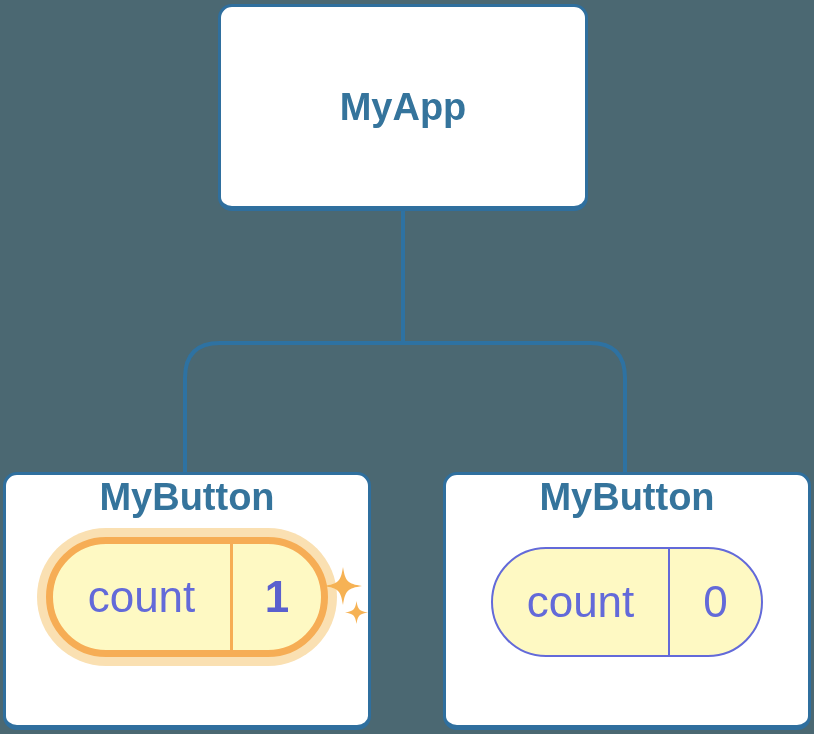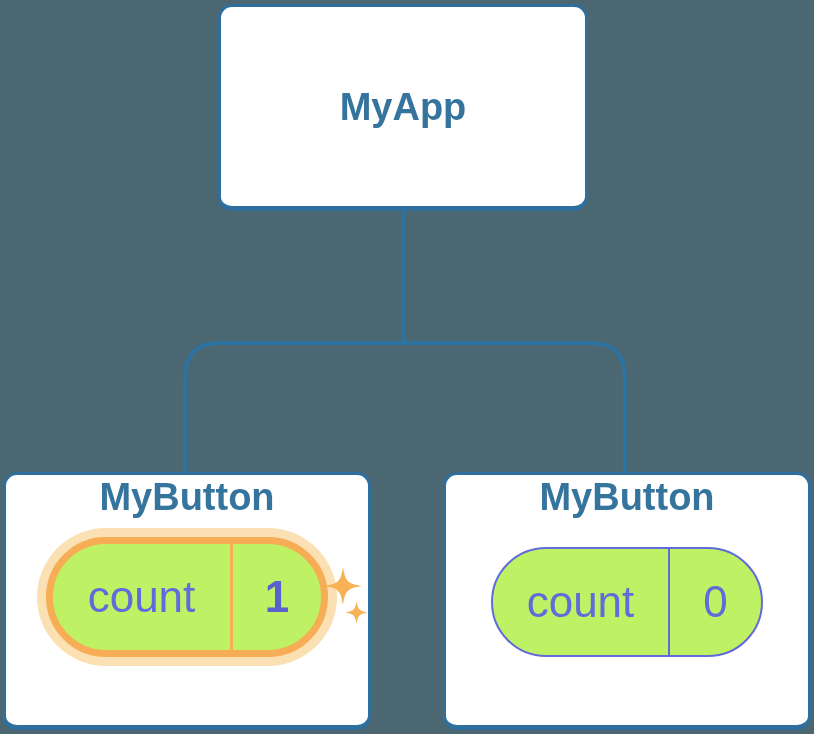--- a/index.html
+++ b/index.html
@@ -36,21 +36,21 @@
     color: #35749C;
     font-size: 38px;
     font-weight: 600;
     line-height: 44px;
     letter-spacing: 0px;
   }
   .card.child-left .card-title, .card.child-right .card-title { }
 
   .pill {
     box-sizing: border-box;
-    background: #bef264;
+    background: #fef9c3;
     display: flex;
     align-items: stretch;
   }
   .pill .pill-key-cell {
     flex: 1;
     display: flex; align-items: center; justify-content: center;
   }
   .pill .pill-value-cell {
     display: flex; align-items: center; justify-content: center;
   }

